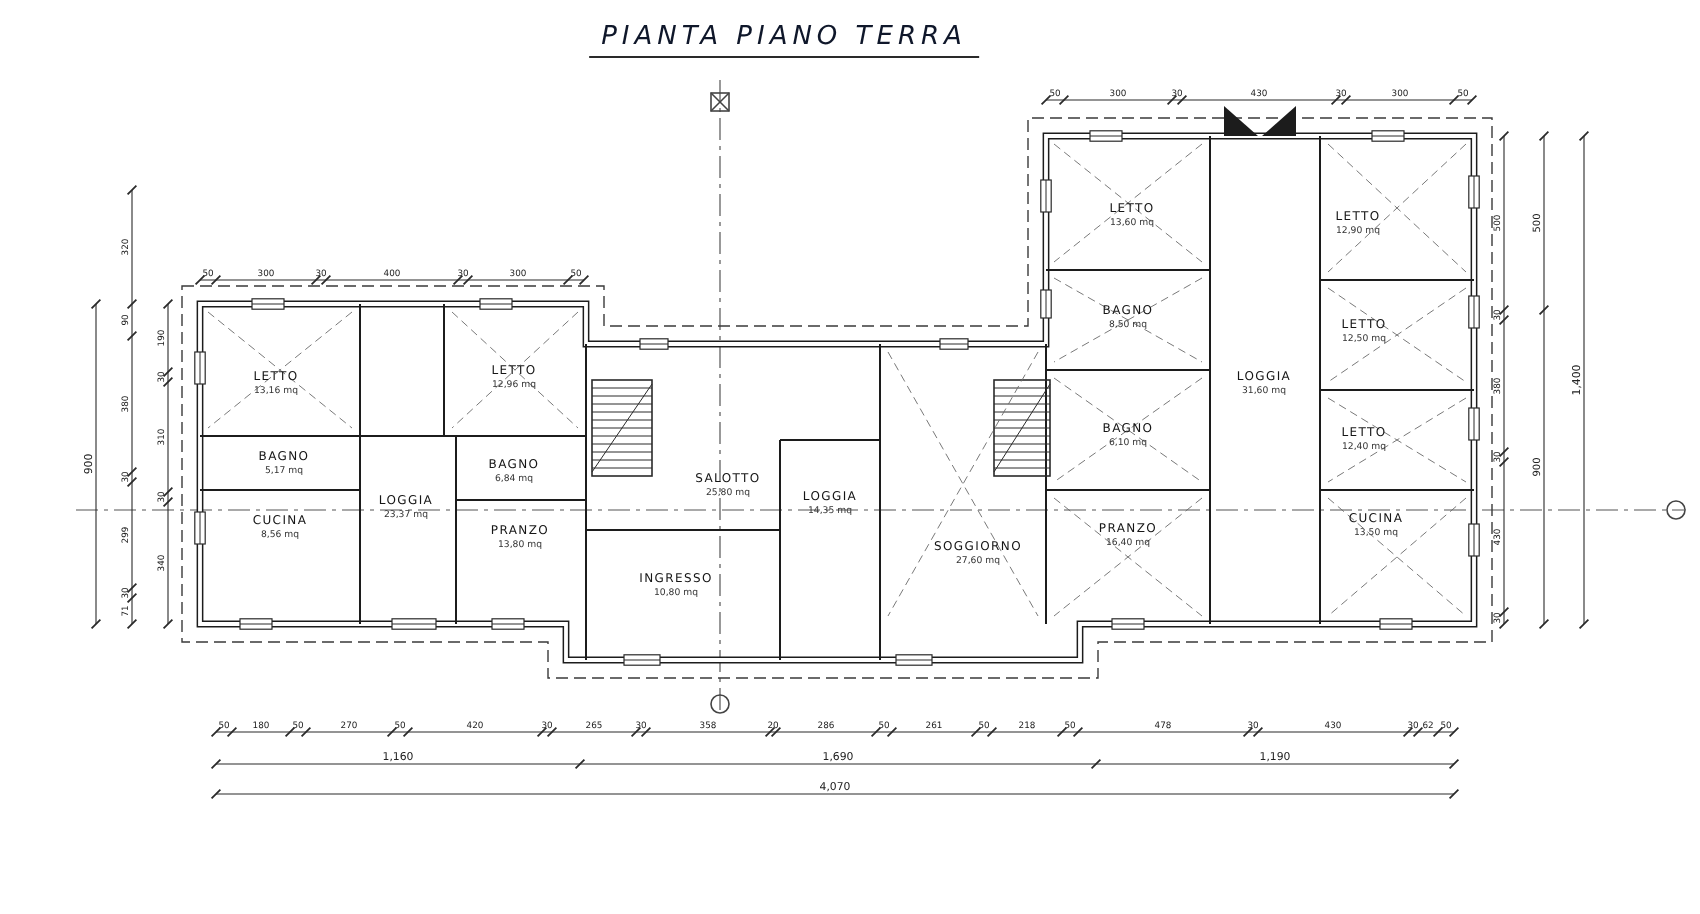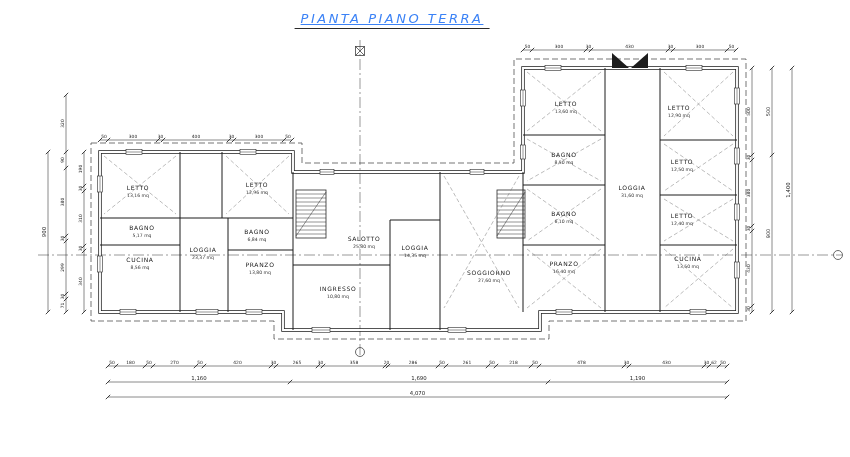--- a/index.html
+++ b/index.html
@@ -1,20 +1,20 @@
 <!DOCTYPE html>
 <html><head>
 <meta charset="utf-8">
 <style>
   html,body{margin:0;padding:0;background:#ffffff;}
   .canvas{position:relative;width:850px;height:457px;background:#fff;outline:1px solid #cccccc;
           font-family:"DejaVu Sans","Liberation Sans",sans-serif;overflow:hidden;}
   .title{position:absolute;top:11px;left:392px;transform:translateX(-50%);
-         font-size:13px;font-style:italic;font-weight:500;letter-spacing:2.5px;color:#3b82f6;
-         border-bottom:1px solid #2a2a2a;padding:0 6px 2px;white-space:nowrap;text-decoration:underline;}
+         font-size:13px;font-style:italic;font-weight:500;letter-spacing:2.5px;color:#0f172a;
+         border-bottom:1px solid #2a2a2a;padding:0 6px 2px;white-space:nowrap;}
   svg{position:absolute;left:0;top:0;}
   .roofdash{fill:none;stroke:#3a3a3a;stroke-width:.7;stroke-dasharray:6 3;}
   .wallouter{fill:none;stroke:#1c1c1c;stroke-width:3.4;stroke-linejoin:miter;}
   .wallinner{fill:none;stroke:#ffffff;stroke-width:1.9;stroke-linejoin:miter;}
   .iw{stroke:#1c1c1c;stroke-width:1;}
   .cl{stroke:#555;stroke-width:.6;stroke-dasharray:11 3 2 3;fill:none;}
   .dim{stroke:#2a2a2a;stroke-width:.55;}
   .tick{stroke:#2a2a2a;stroke-width:.9;}
   .dimtxt{fill:#222;}
   .win{fill:#fff;stroke:#2a2a2a;stroke-width:.6;}

